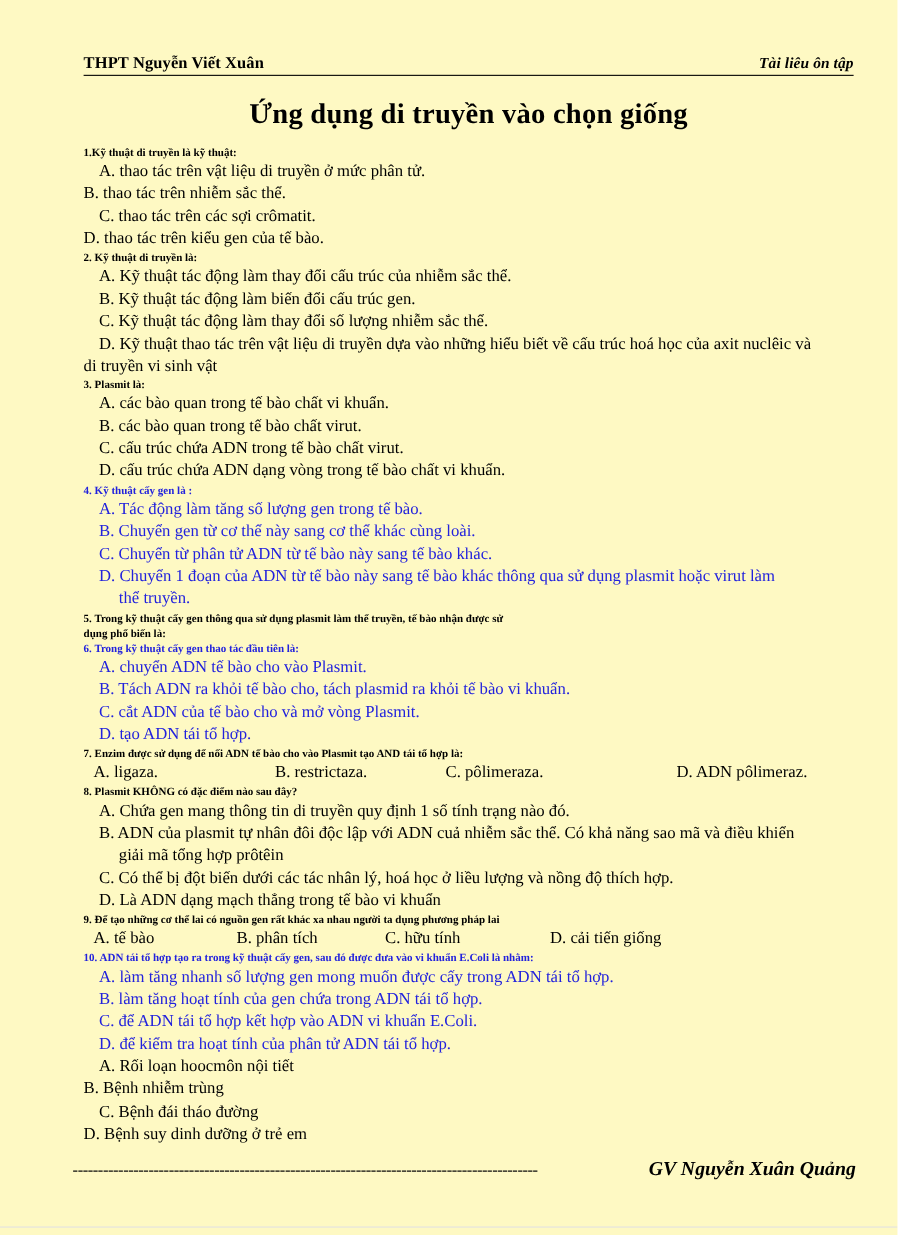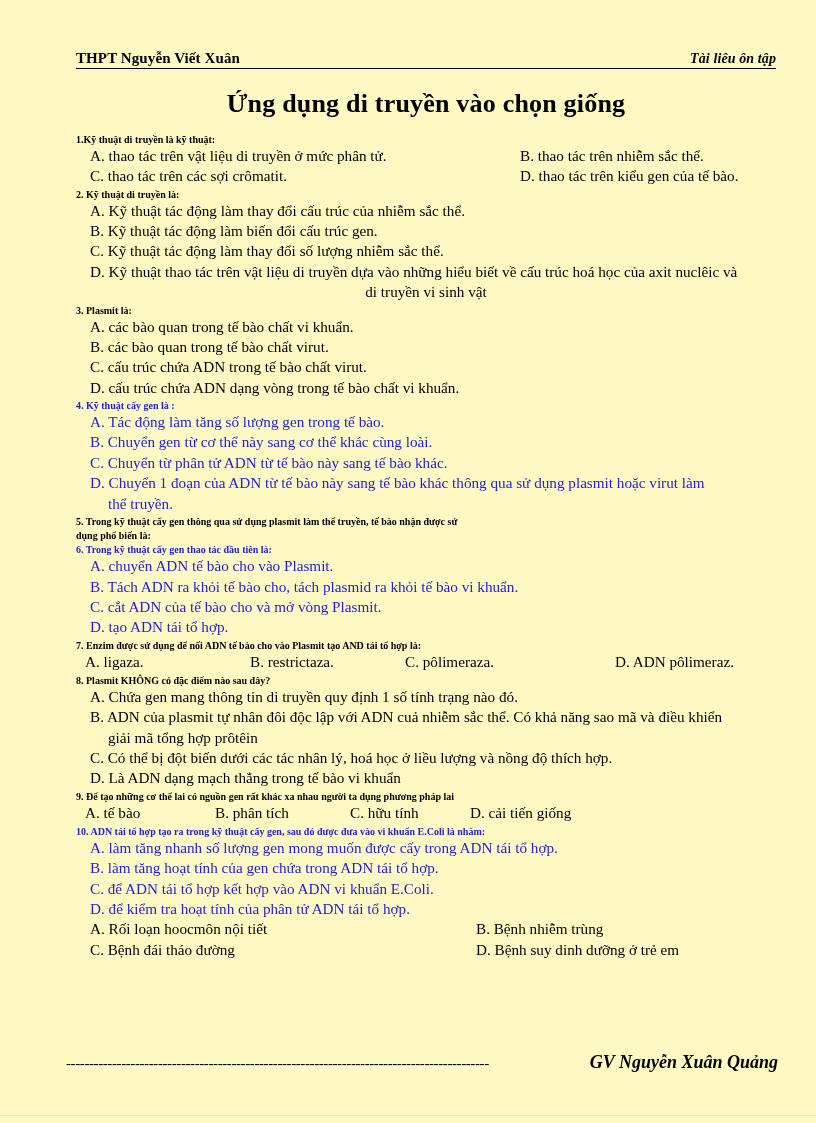--- a/index.html
+++ b/index.html
@@ -77,30 +77,30 @@
     line-height: 1.34;
   }
   .opt-line .wrap2 {
     display: block;
     padding-left: 18px;
   }
   .opt-line .wrap0 {
     display: block;
     padding-left: 0px;
     margin-left: -14px;
-    text-align: center;
   }
 
   
   .opt-grid2 {
     position: relative;
   }
   .opt-grid2 .row {
     display: flex;
     line-height: 1.34;
+    flex-direction: column;
   }
   .opt-grid2 .c1 { width: 444px; padding-left: 14px; box-sizing: border-box; }
   .opt-grid2 .c2 { flex: 1; }
 
   .opt-grid2.q11 .c1 { width: 400px; }
 
   
   .opt-row4 {
     position: relative;
     height: 21px;
@@ -251,21 +251,21 @@
         <div class="opt-line">D. Là ADN dạng mạch thẳng trong tế bào vi khuẩn</div>
       </div>
     </div>
 
     <div class="qblock">
       <div class="q-stem black">9. Để tạo những  cơ thể lai có nguồn  gen rất khác xa nhau người ta dụng  phương pháp  lai</div>
       <div class="opts black opt-row4">
         <span style="left:9px">A. tế bào</span>
         <span style="left:139px">B. phân tích</span>
         <span style="left:274px">C. hữu tính</span>
-        <span style="left:394px">D. cải tiến  giống</span>
+        <span style="left:424px">D. cải tiến  giống</span>
       </div>
     </div>
 
     <div class="qblock">
       <div class="q-stem blue">10. ADN tái tổ hợp tạo ra trong kỹ thuật cấy gen, sau đó được đưa vào vi khuẩn E.Coli là nhằm:</div>
       <div class="opts blue">
         <div class="opt-line">A. làm tăng nhanh  số lượng  gen mong muốn  được cấy trong  ADN tái tổ hợp.</div>
         <div class="opt-line">B. làm tăng hoạt tính của gen chứa trong ADN tái tổ hợp.</div>
         <div class="opt-line">C. để ADN tái tổ hợp kết hợp vào ADN vi khuẩn E.Coli.</div>
         <div class="opt-line">D. để kiểm tra hoạt tính  của phân tử ADN tái tổ hợp.</div>

